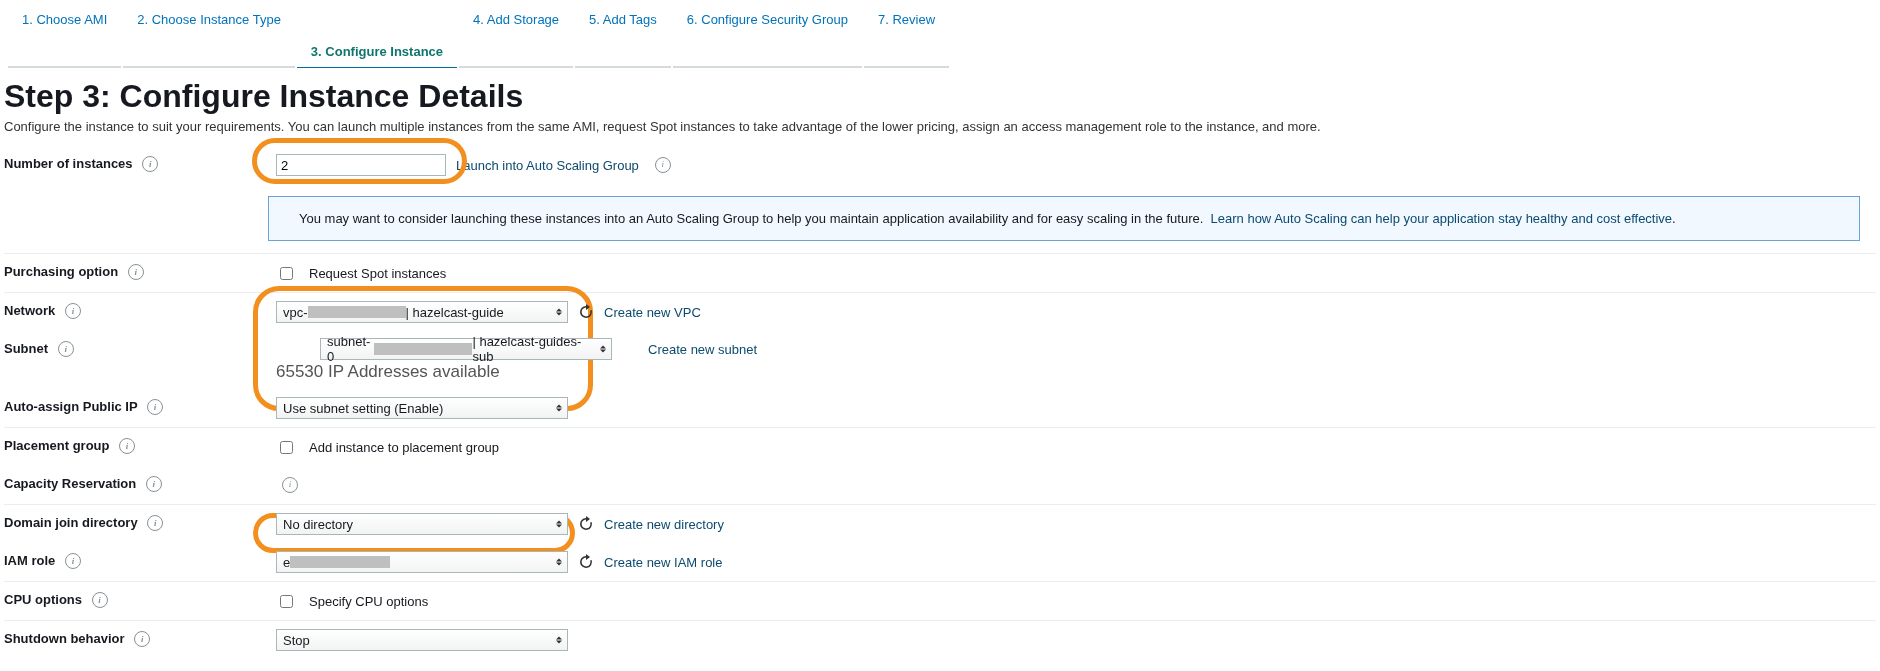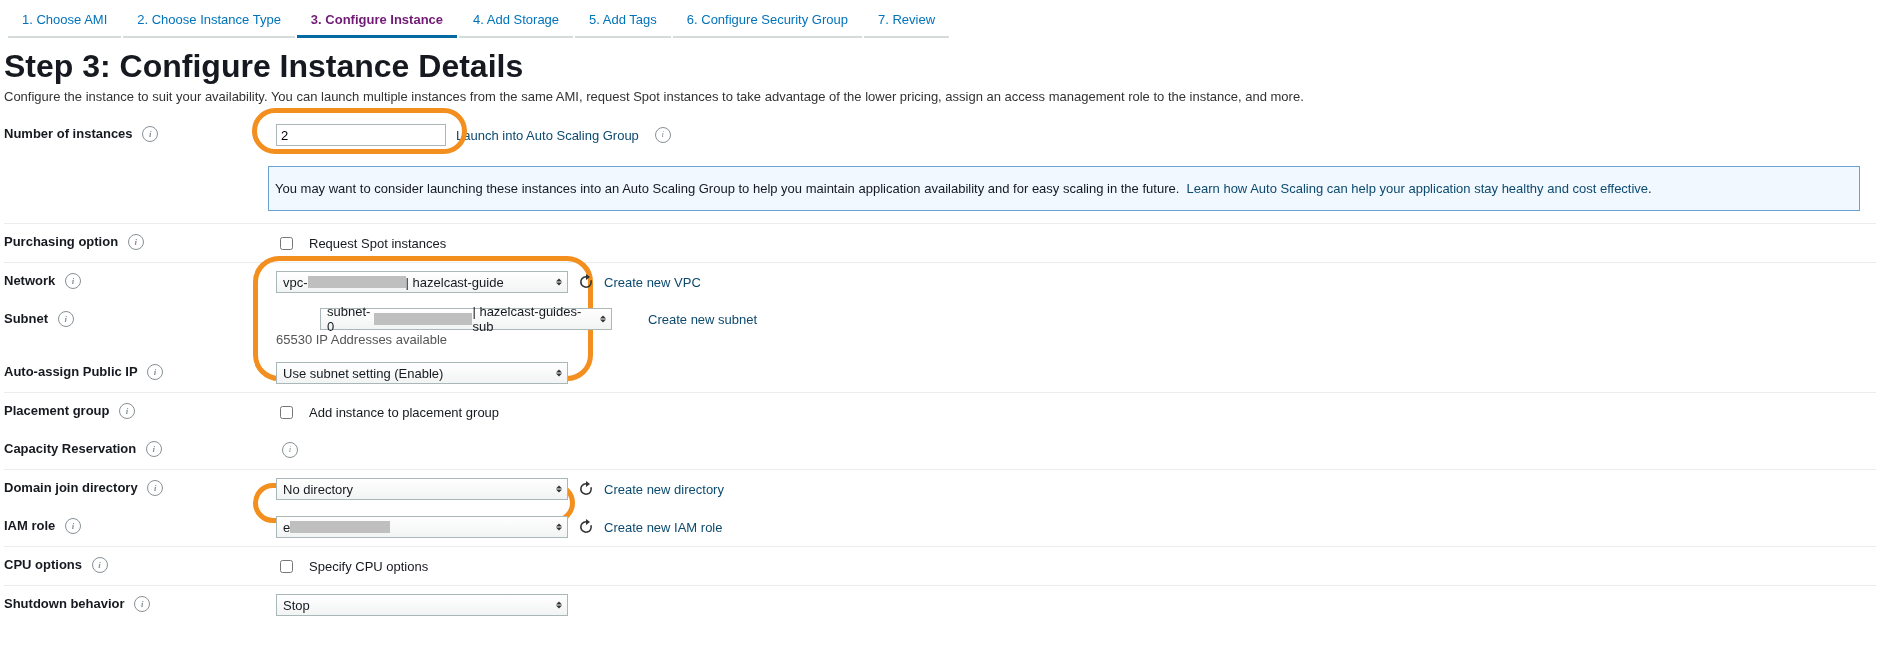--- a/index.html
+++ b/index.html
@@ -24,23 +24,24 @@
   .tab {
     padding: 6px 14px 8px 14px;
     font-size: 13px;
     color: #0073bb;
     border-bottom: 2px solid #d5dbdb;
     margin-right: 2px;
     cursor: pointer;
     white-space: nowrap;
   }
   .tab.active {
-    color: #701a75;
+    color: #0f766e;
     font-weight: 600;
-    border-bottom: 3px solid #0369a1;
+    border-bottom: 1px solid #0369a1;
+    margin-top: 32px;
   }
 
   h1.page-title {
     font-size: 32px;
     font-weight: 700;
     margin: 10px 0 4px 4px;
   }
   .subtitle {
     margin: 0 0 12px 4px;
     color: #333;
@@ -137,40 +138,40 @@
     cursor: pointer;
     position: relative;
   }
   .refresh-icon svg { width:16px; height:16px; display:block; }
 
   .notice {
     margin: 12px 0 12px 264px;
     width: calc(100% - 280px);
     border: 1px solid #6aa2d8;
     background: #f1f8ff;
-    padding: 14px 6px;
+    padding: 14px 30px;
     color: #16191f;
     box-sizing: border-box;
   }
 
   .checkbox {
     width: 13px; height: 13px;
     margin-right: 6px;
   }
 
   
   .ring {
     position: absolute;
     border: 5px solid #f28f1e;
     border-radius: 26px;
     pointer-events: none;
   }
   .form-area { position: relative; }
 
-  .muted { color: #555; font-size: 13px; }
+  .muted { color: #555; font-size: 17px; }
 
   .redact {
     display:inline-block;
     background:#bfbfbf;
     height:12px;
     border-radius:0;
     vertical-align:middle;
   }
 </style>
 </head>
@@ -180,21 +181,21 @@
   <div class="tab">1. Choose AMI</div>
   <div class="tab">2. Choose Instance Type</div>
   <div class="tab active">3. Configure Instance</div>
   <div class="tab">4. Add Storage</div>
   <div class="tab">5. Add Tags</div>
   <div class="tab">6. Configure Security Group</div>
   <div class="tab">7. Review</div>
 </div>
 
 <h1 class="page-title">Step 3: Configure Instance Details</h1>
-<div class="subtitle">Configure the instance to suit your availability. You can launch multiple instances from the same AMI, request Spot instances to take advantage of the lower pricing, assign an access management role to the instance, and more.</div>
+<div class="subtitle">Configure the instance to suit your requirements. You can launch multiple instances from the same AMI, request Spot instances to take advantage of the lower pricing, assign an access management role to the instance, and more.</div>
 
 <div class="form-area">
 
   <div class="ring" style="left:252px; top:-8px; width:205px; height:36px;"></div>
   <div class="ring" style="left:253px; top:140px; width:330px; height:115px;"></div>
   <div class="ring" style="left:253px; top:367px; width:312px; height:30px;"></div>
 
   <div class="row first">
     <div class="label-cell">
       <span>Number of instances</span>

